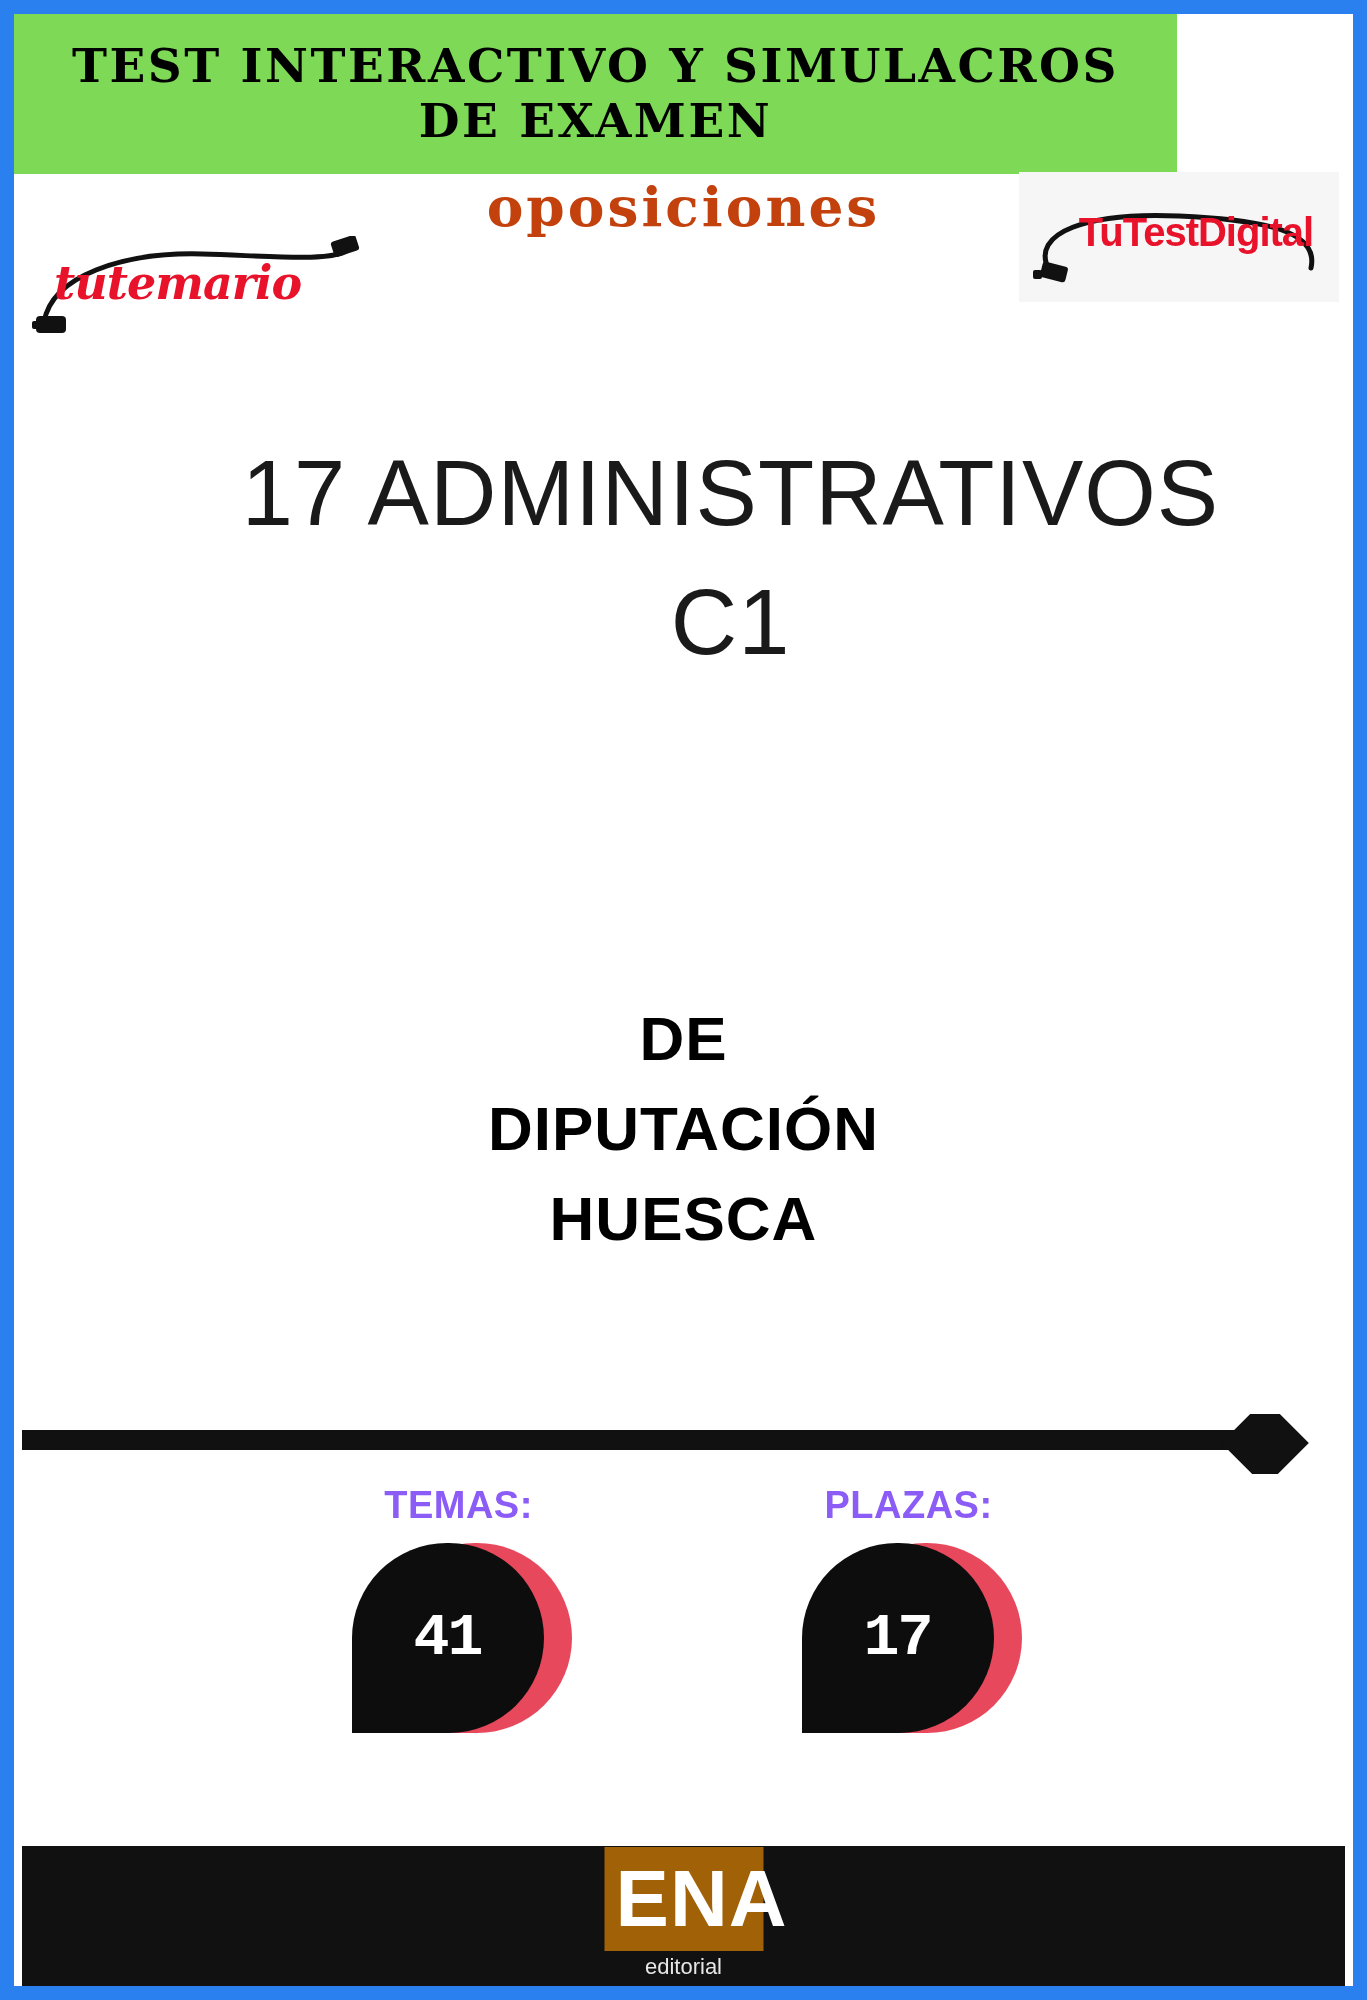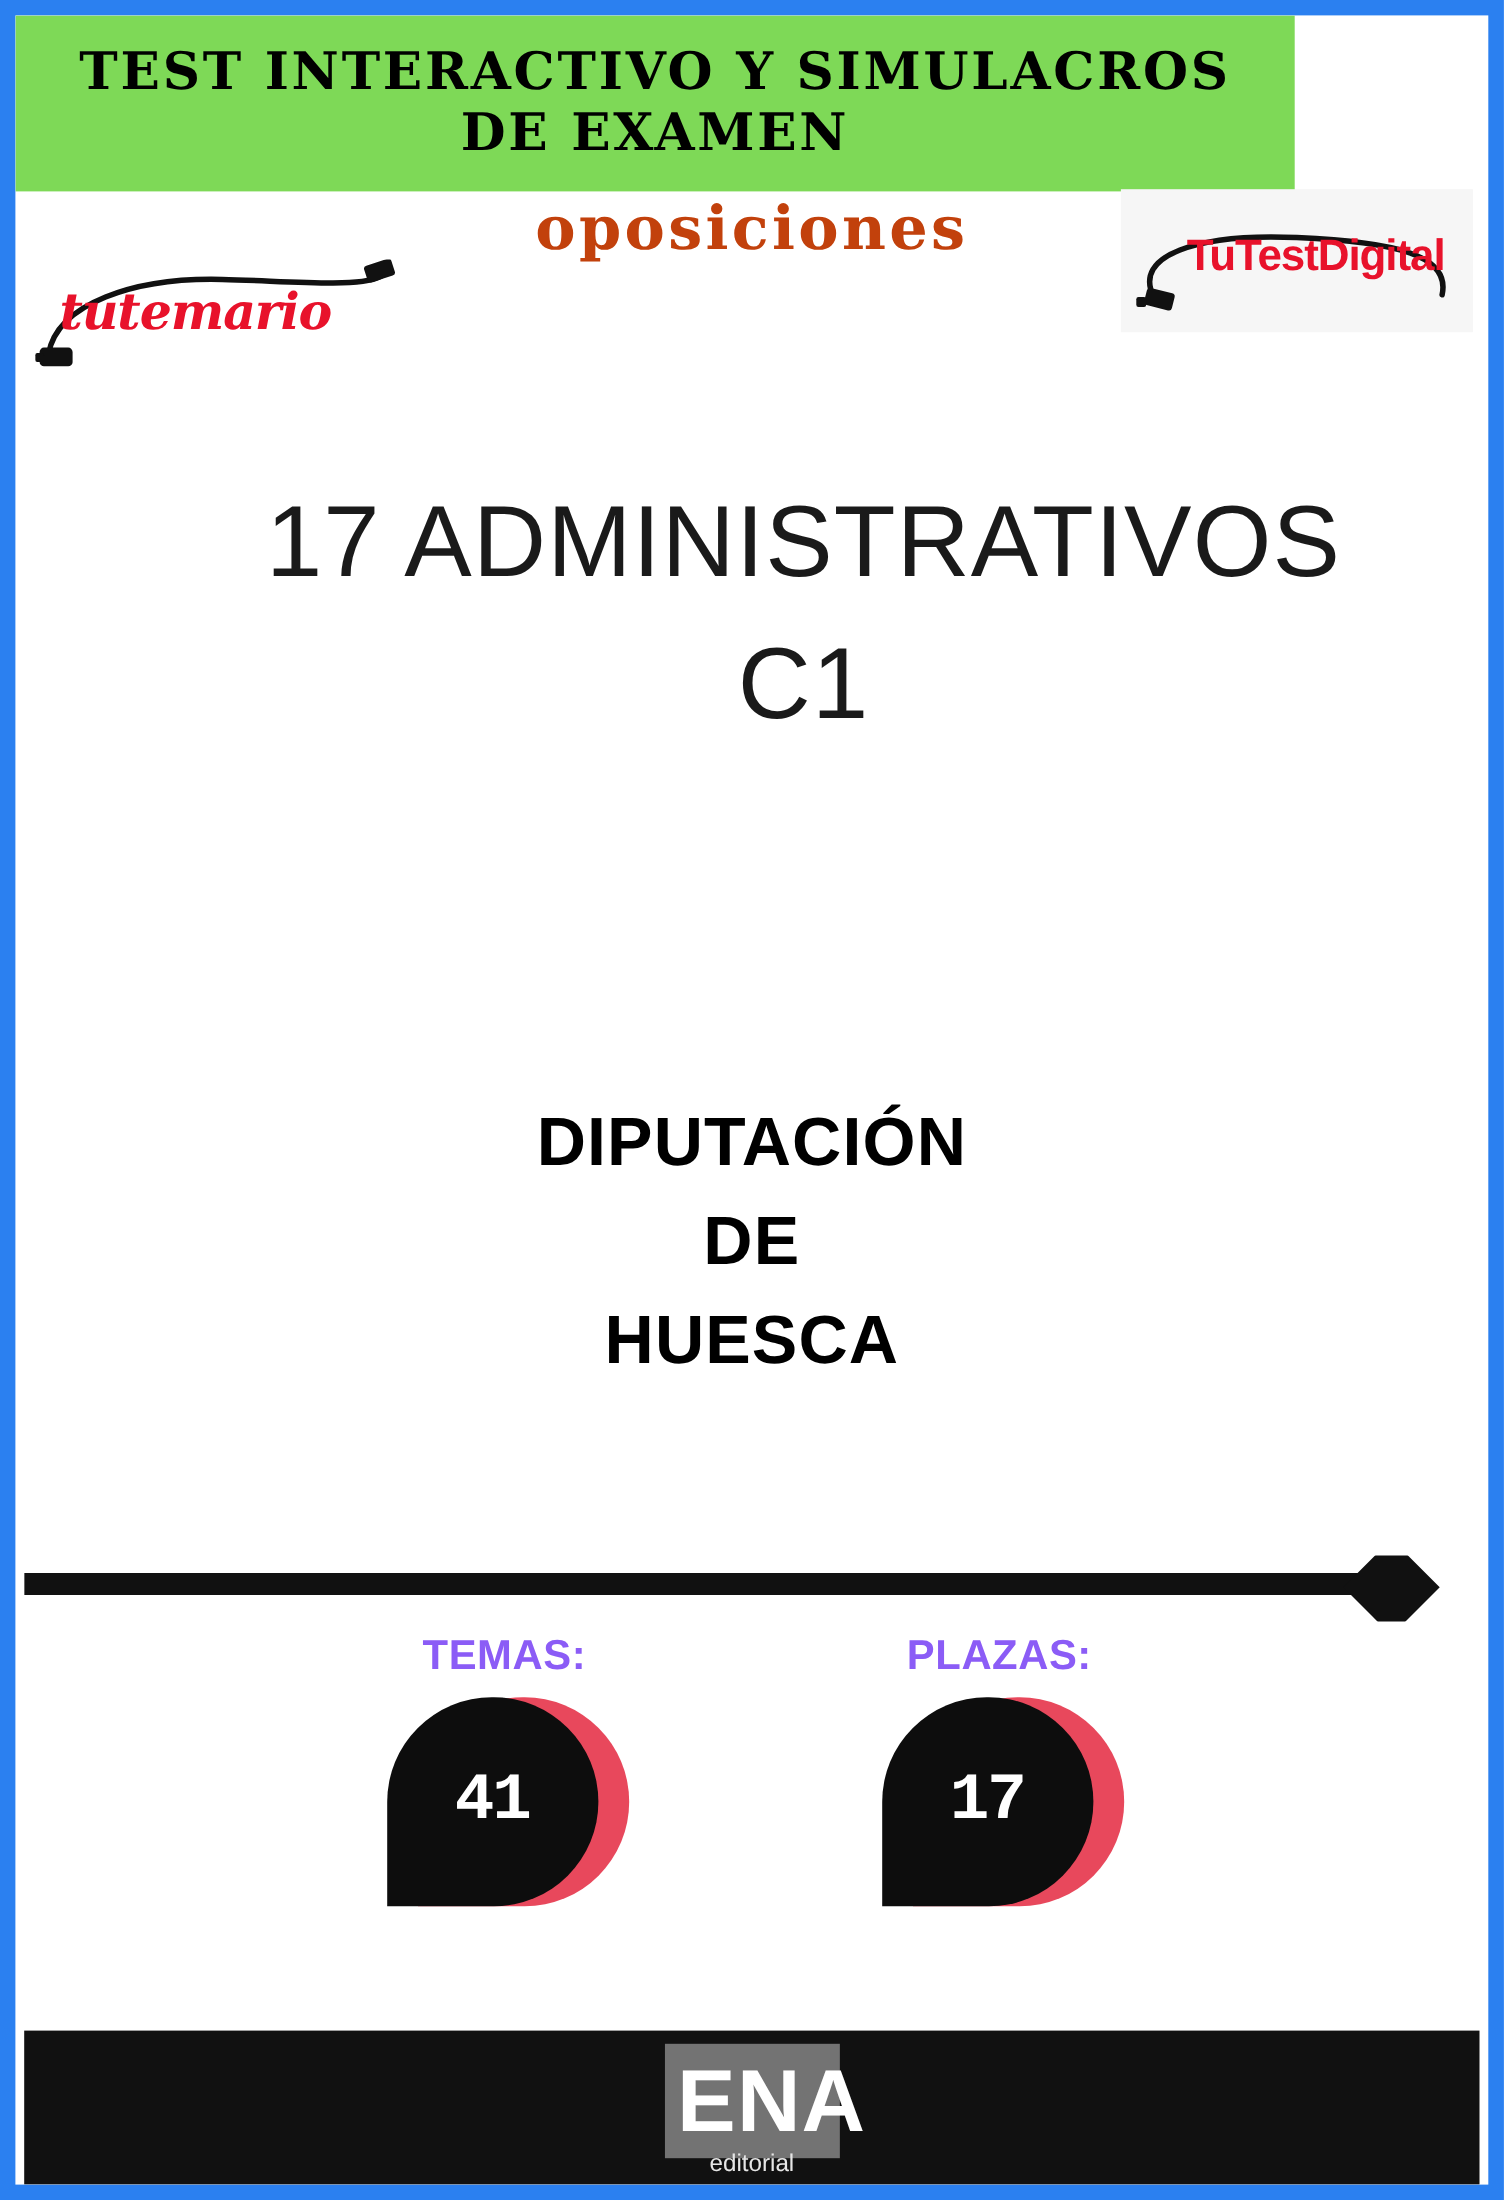--- a/index.html
+++ b/index.html
@@ -235,25 +235,25 @@
     position: absolute;
     left: 8px;
     bottom: 0;
     width: 1323px;
     height: 140px;
     background: #111111;
   }
   .footer-logo {
     position: absolute;
     left: 50%;
-    top: 12px;
+    top: 1px;
     transform: translateX(-50%);
     width: 159px;
     height: 104px;
-    background: #737373;
+    background: #a16207;
     display: flex;
     align-items: center;
     justify-content: center;
   }
   .footer-logo .ena {
     font-family: "Liberation Sans", sans-serif;
     font-weight: bold;
     font-size: 80px;
     color: #ffffff;
     letter-spacing: 1px;
@@ -300,22 +300,22 @@
       </svg>
       <div class="word">TuTestDigital</div>
     </div>
 
     <div class="main-title">
       <span>17 ADMINISTRATIVOS</span>
       <span class="line2">C1</span>
     </div>
 
     <div class="org">
+      <span>DE</span>
       <span>DIPUTACIÓN</span>
-      <span>DE</span>
       <span>HUESCA</span>
     </div>
 
     <div class="arrow-wrap">
       <svg width="1330" height="60" viewBox="0 0 1330 60">
         <rect x="0" y="16" width="1232" height="20" fill="#111111"></rect>
         <rect x="1212" y="-2" width="62" height="62" transform="rotate(45 1243 29)" fill="#111111"></rect>
       </svg>
     </div>
 

